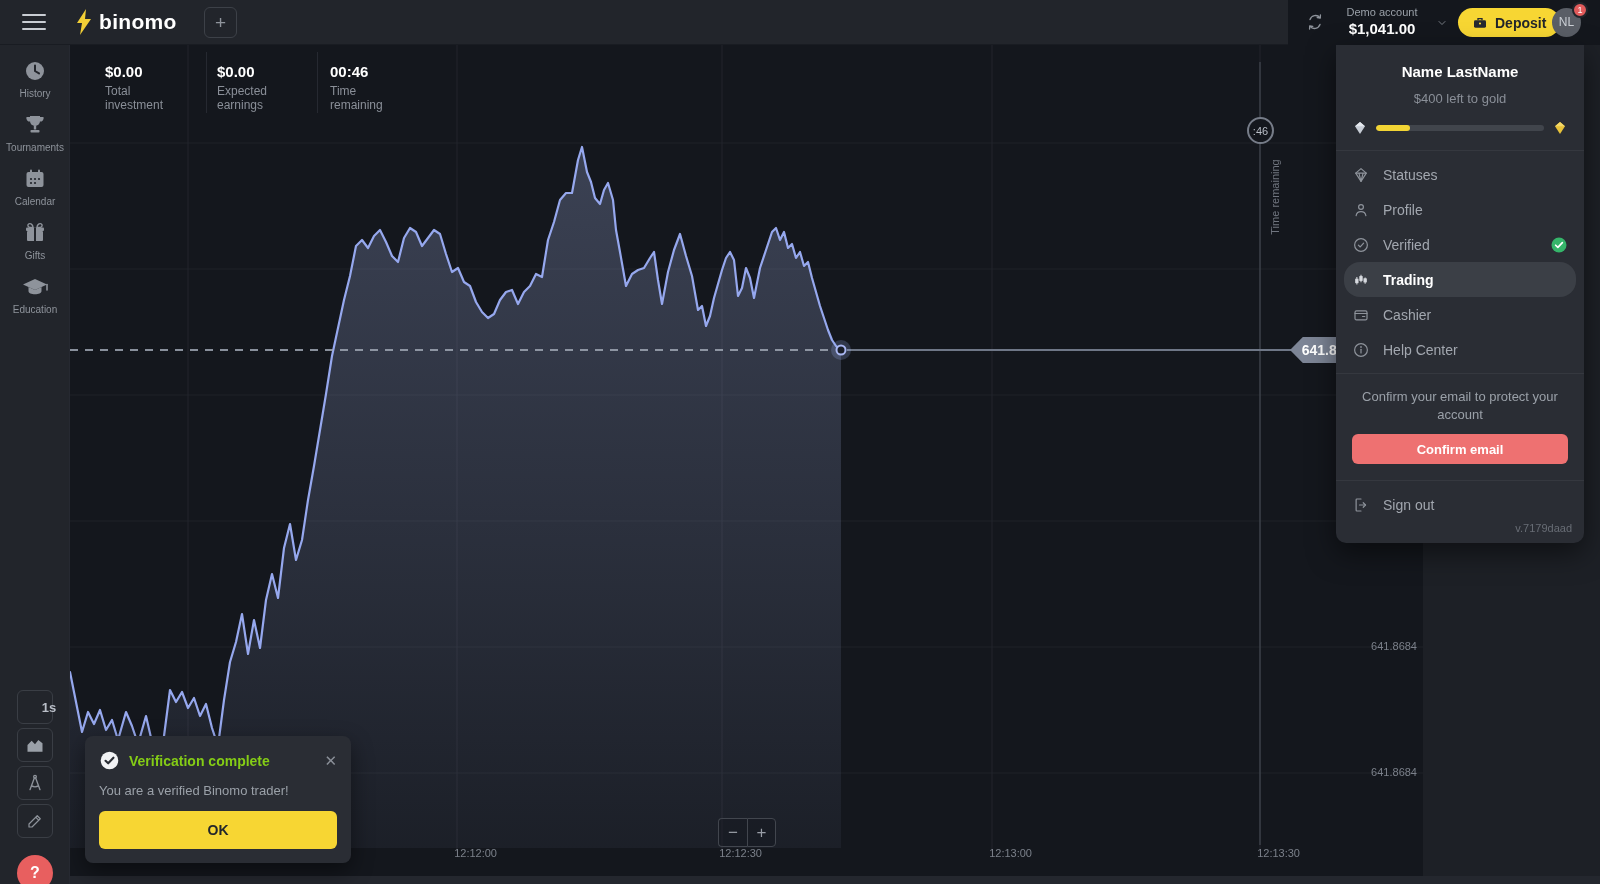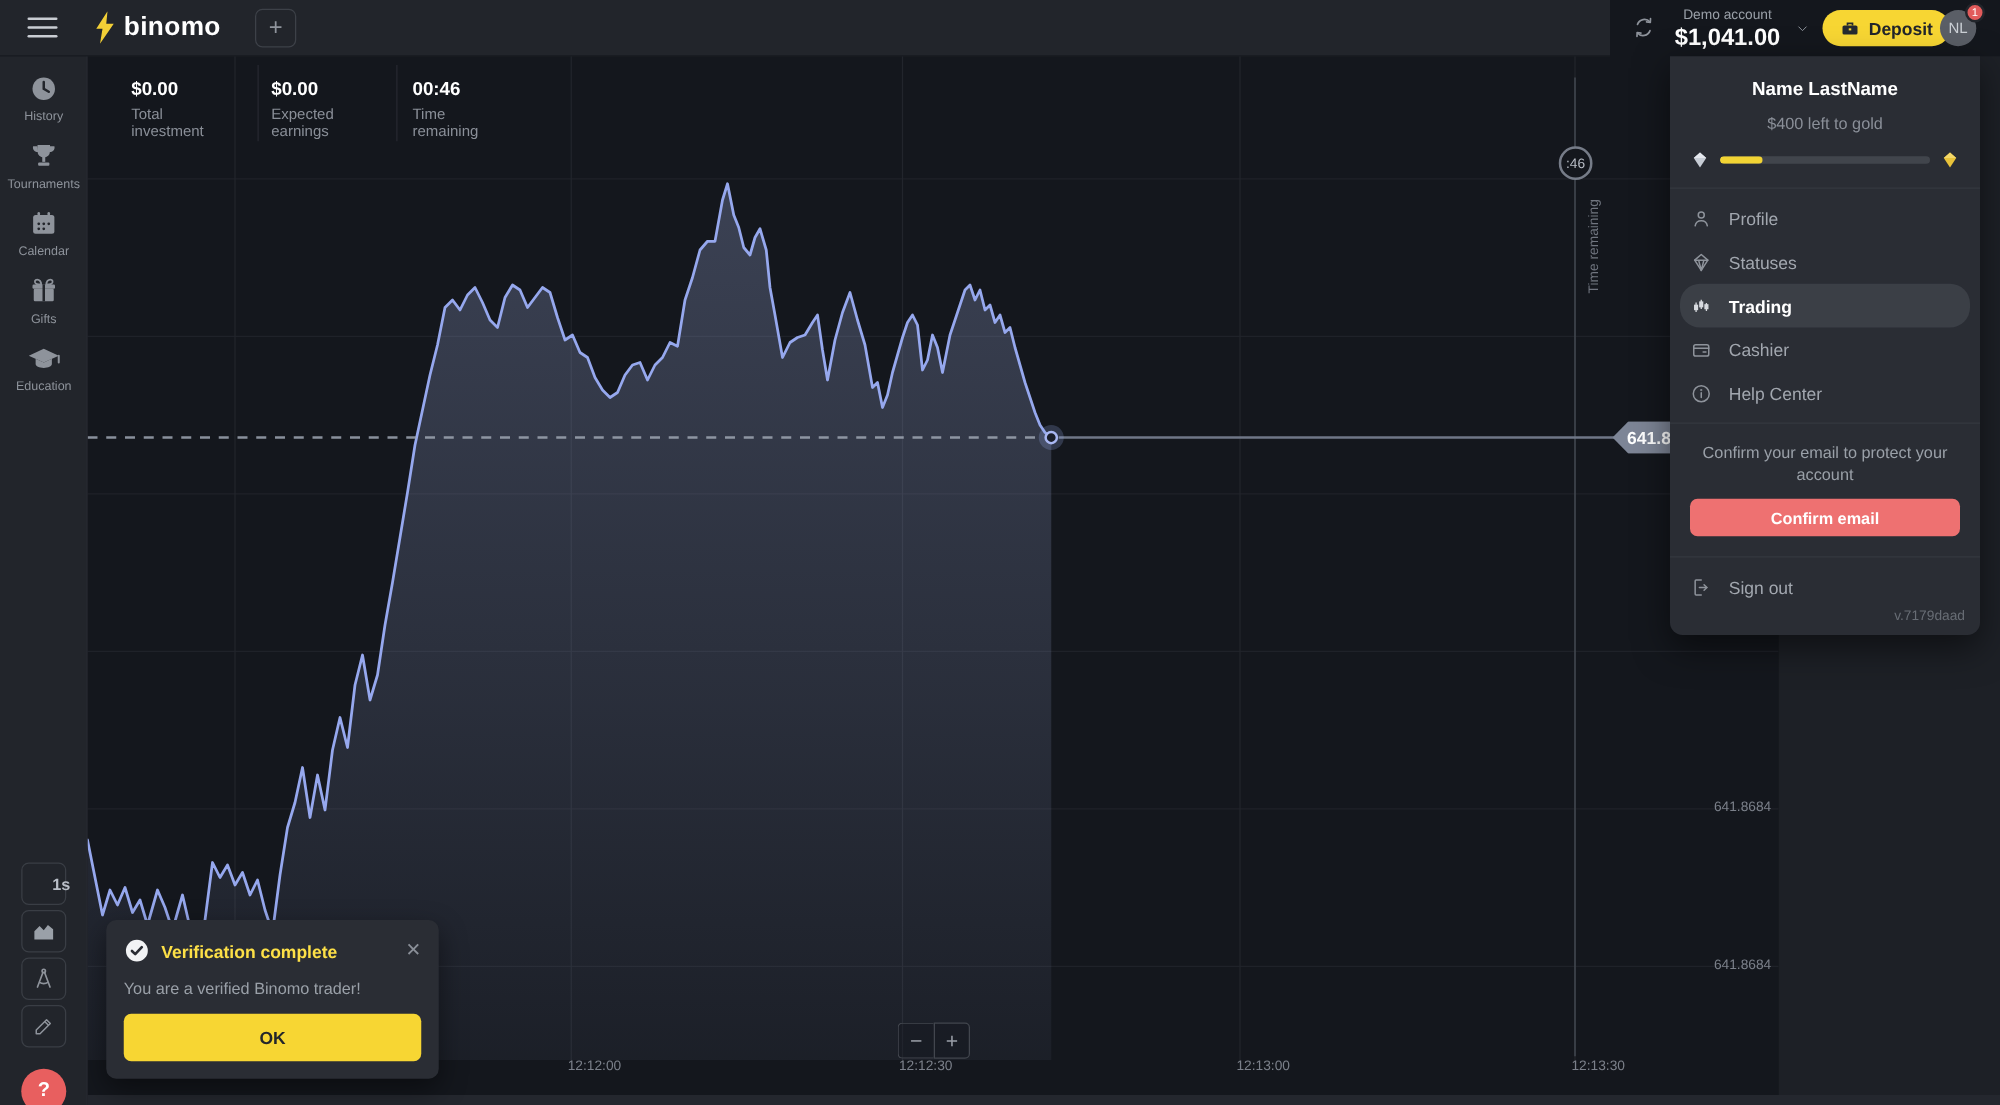--- a/index.html
+++ b/index.html
@@ -16,21 +16,21 @@
   #plus-tab { position:absolute; left:204px; top:7px; width:33px; height:31px; border:1px solid #3d4148;
     border-radius:6px; color:#8f949c; font-size:19px; line-height:29px; text-align:center; cursor:pointer; }
   #asset-tab { position:absolute; left:243px; top:0; width:157px; height:45px; background:#2a2e35;
     display:flex; align-items:center; padding:0 13px; cursor:pointer; }
   #asset-tab .underline { position:absolute; left:3px; right:3px; bottom:0; height:3px; background:#f4f5f7; border-radius:2px; }
   #asset-tab .name { color:#e8eaed; font-size:14px; margin-left:8px; }
   #asset-tab .payout { color:#fff; font-size:14px; font-weight:bold; margin-left:auto; }
   #acct-refresh { position:absolute; left:1305px; top:12px; width:20px; height:20px; cursor:pointer; }
   #acct-block { position:absolute; left:1332px; top:6px; width:100px; cursor:pointer; }
   #acct-block .t { color:#9aa0a8; font-size:11px; text-align:center; }
-  #acct-block .b { color:#fff; font-size:19px; font-weight:bold; margin-top:2px; text-align:center; }
+  #acct-block .b { color:#fff; font-size:15px; font-weight:bold; margin-top:2px; text-align:center; }
   #acct-caret { position:absolute; left:1436px; top:17px; width:12px; height:12px; cursor:pointer; }
   #deposit-btn { position:absolute; left:1458px; top:8px; height:29px; padding:0 14px; background:#f7d633;
     border-radius:15px; display:flex; align-items:center; gap:7px; cursor:pointer; }
   #deposit-btn span { color:#22252b; font-size:14px; font-weight:bold; }
   #avatar { position:absolute; left:1552px; top:8px; width:29px; height:29px; border-radius:50%;
     background:#5a5e66; color:#ccd0d6; font-size:12px; text-align:center; line-height:29px; cursor:pointer; }
   #notif-badge { position:absolute; left:1572px; top:2px; min-width:16px; height:16px; border-radius:8px;
     background:#e25b5b; border:2px solid #22252b; color:#fff; font-size:9px; line-height:12px; text-align:center; z-index:31; }
 
   
@@ -92,21 +92,21 @@
   #um-email .note { color:#9aa0a8; font-size:13px; line-height:1.35; text-align:center; }
   #confirm-email-btn { margin-top:11px; height:30px; border-radius:6px; background:#ee7171; color:#fff;
     font-size:13px; font-weight:bold; display:flex; align-items:center; justify-content:center; cursor:pointer; }
   #um-signout { display:flex; align-items:center; gap:13px; padding:15px 16px 2px; color:#a2a7af; font-size:14px; cursor:pointer; }
   #um-version { text-align:right; color:#686d75; font-size:11px; padding:6px 12px 9px; }
 
   
   #toast { position:absolute; left:85px; top:736px; width:266px; background:#2a2d34; border-radius:8px;
     box-shadow:0 8px 22px rgba(0,0,0,.45); z-index:20; padding:14px; }
   #toast-head { display:flex; align-items:center; gap:9px; }
-  #toast-title { color:#fde047; font-size:14px; font-weight:bold; flex:1; }
+  #toast-title { color:#84cc16; font-size:14px; font-weight:bold; flex:1; }
   #toast-close { color:#8a8f98; font-size:15px; cursor:pointer; line-height:1; }
   #toast-body { color:#9aa0a8; font-size:13px; margin-top:12px; }
   #toast-ok { margin-top:13px; height:38px; border-radius:6px; background:#f7d633; color:#23262b; font-size:14px;
     font-weight:bold; display:flex; align-items:center; justify-content:center; cursor:pointer; }
 
   svg.ic { stroke:#8e939b; fill:none; stroke-width:1.6; stroke-linecap:round; stroke-linejoin:round; }
   svg.icf { fill:#8e939b; stroke:none; }
 </style>
 </head>
 <body>
@@ -304,31 +304,43 @@
       <svg width="16" height="16" viewBox="0 0 24 24">
         <polygon points="12,3 19.5,9.5 12,21 4.5,9.5" fill="#e8c23a"></polygon>
         <polygon points="12,3 19.5,9.5 4.5,9.5" fill="#f4d868"></polygon>
       </svg>
     </div>
   </div>
   <div class="um-div"></div>
   <div id="um-list">
     <div class="um-item">
       <svg class="ic" width="18" height="18" viewBox="0 0 24 24">
+        <polygon points="12,3.5 19,9.5 12,20.5 5,9.5"></polygon>
+          <path d="M5 9.5h14M9.2 9.5 12 20.5 14.8 9.5"></path>
+      </svg>
+      <span>Statuses</span>
+    </div>
+    <div class="um-item">
+      <svg class="ic" width="18" height="18" viewBox="0 0 24 24">
         <circle cx="12" cy="8" r="3.2"></circle>
           <path d="M5.5 19.5c.6-3.4 3.3-5.3 6.5-5.3s5.9 1.9 6.5 5.3"></path>
       </svg>
       <span>Profile</span>
     </div>
     <div class="um-item">
       <svg class="ic" width="18" height="18" viewBox="0 0 24 24">
-        <polygon points="12,3.5 19,9.5 12,20.5 5,9.5"></polygon>
-          <path d="M5 9.5h14M9.2 9.5 12 20.5 14.8 9.5"></path>
-      </svg>
-      <span>Statuses</span>
+        <circle cx="12" cy="12" r="8.5"></circle>
+          <polyline points="8.5,12.2 11,14.6 15.5,9.5"></polyline>
+      </svg>
+      <span>Verified</span>
+      <span class="grow"></span>
+      <svg width="18" height="18" viewBox="0 0 24 24">
+        <circle cx="12" cy="12" r="10" fill="#35b56a"></circle>
+        <polyline points="7.5,12.3 10.5,15.2 16.5,8.8" stroke="#fff" stroke-width="2.2" fill="none" stroke-linecap="round" stroke-linejoin="round"></polyline>
+      </svg>
     </div>
     <div class="um-item active">
       <svg width="18" height="18" viewBox="0 0 24 24">
         <g stroke="#d7dadf" stroke-width="1.4" fill="none">
           <line x1="6.5" y1="8" x2="6.5" y2="18"></line>
             <rect x="5" y="11" width="3" height="4.5" fill="#d7dadf"></rect>
           <line x1="12" y1="5" x2="12" y2="15"></line>
             <rect x="10.5" y="7.5" width="3" height="5" fill="#d7dadf"></rect>
           <line x1="17.5" y1="8.5" x2="17.5" y2="17"></line>
             <rect x="16" y="10.5" width="3" height="4" fill="#d7dadf"></rect>

